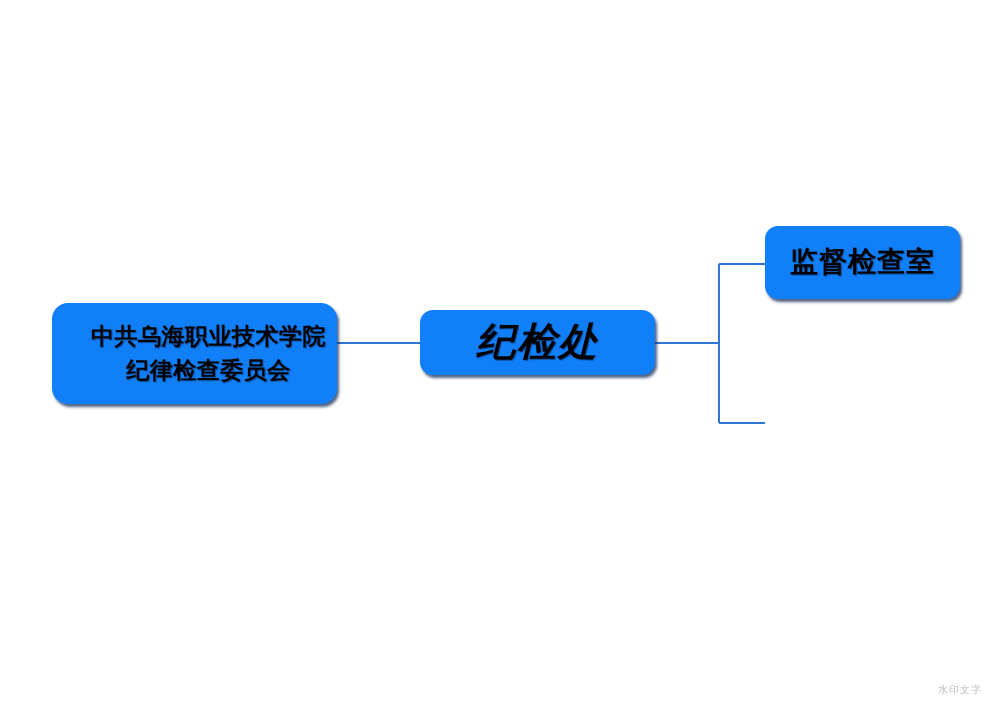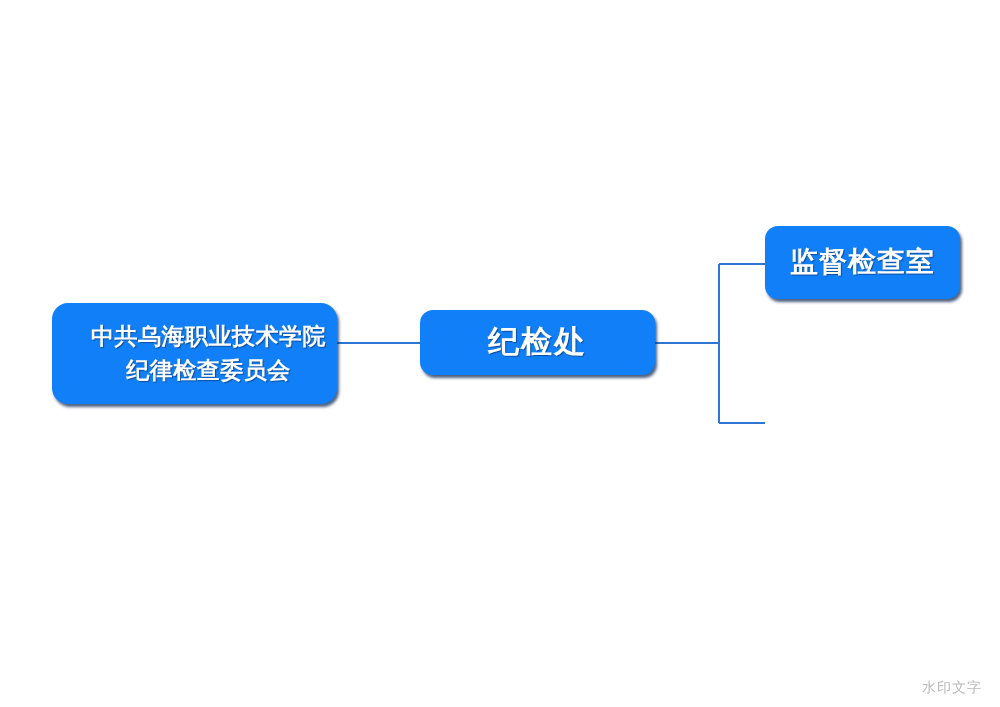--- a/index.html
+++ b/index.html
@@ -32,21 +32,21 @@
     box-sizing: border-box;
     background: #1180f8;
     border-radius: 14px;
     box-shadow: 2px 3px 3px rgba(20, 45, 90, 0.75);
     display: flex;
     align-items: center;
     justify-content: center;
     text-align: center;
   }
   .node .node-label {
-    color: #ffffff;
+    color: #000000;
     font-weight: bold;
     letter-spacing: 1px;
     text-shadow: 1px 1px 1px rgba(10, 35, 80, 0.55);
     line-height: 1.45;
     white-space: pre-line;
     padding: 0 6px;
   }
   #node-root {
     left: 52px;
     top: 303px;
@@ -60,22 +60,23 @@
     letter-spacing: 0.5px;
   }
   #node-dept {
     left: 420px;
     top: 310px;
     width: 235px;
     height: 65px;
     border-radius: 13px;
   }
   #node-dept .node-label {
-    font-size: 31px;
+    font-size: 39px;
     letter-spacing: 2px;
+    font-style: italic;
   }
   #node-office-1 {
     left: 765px;
     top: 226px;
     width: 195px;
     height: 73px;
     border-radius: 13px;
   }
   #node-office-2 {
     left: 765px;
@@ -87,21 +88,21 @@
   #node-office-1 .node-label,
   #node-office-2 .node-label {
     font-size: 28px;
     letter-spacing: 1px;
   }
   
   #watermark {
     position: absolute;
     right: 18px;
     bottom: 10px;
-    font-size: 14px;
+    font-size: 10px;
     color: #b9b9b9;
     font-family: "Liberation Sans", "DejaVu Sans", sans-serif;
     letter-spacing: 1px;
   }
 </style>
 </head>
 <body>
 
 <div id="canvas">
 

